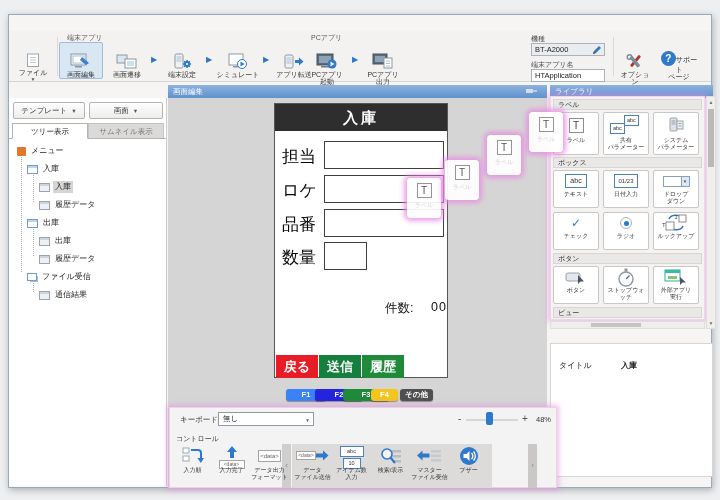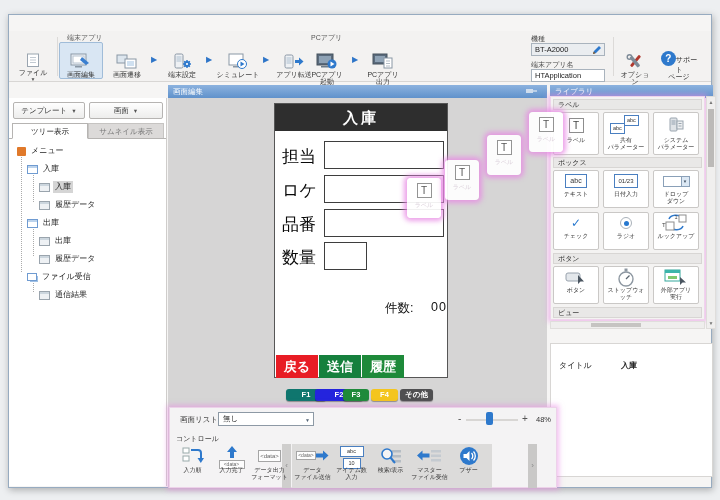--- a/index.html
+++ b/index.html
@@ -44,22 +44,22 @@
 #phone{position:absolute;left:106px;top:5px;width:174px;height:275px;background:#fff;border:1px solid #565656}
 #phone-title{position:absolute;left:0;top:0;right:0;height:27px;background:#2e2e2e;color:#fff;font-size:15px;font-weight:bold;text-align:center;line-height:27px;letter-spacing:3px}
 .prow-label{position:absolute;left:7px;font-size:17px;color:#090909;white-space:nowrap}
 .pinput{position:absolute;left:49px;width:120px;height:28px;border:1px solid #3e3e3e;background:#fff}
 .pinput.small{width:43px}
 #count-label{position:absolute;left:110px;top:196px;font-size:12.5px;color:#111}
 #count-value{position:absolute;left:156px;top:196px;font-size:12.5px;color:#111;letter-spacing:1px}
 .pbtn{position:absolute;top:251px;width:42px;height:23px;color:#fff;font-size:13px;font-weight:bold;text-align:center;line-height:23px}
 .pb0{left:1px;background:#e81c24}.pb1{left:44px;background:#15803d}.pb2{left:87px;background:#1e8a3a}
 .fkey{position:absolute;top:291px;height:12px;border-radius:3px;color:#fff;font-size:7.5px;font-weight:bold;text-align:center;line-height:12px;box-shadow:0 1px 1px rgba(0,0,0,.35)}
-.fk0{left:118px;width:40px;background:#0f766e}.fk1{left:147px;width:48px;background:#2424dd}
-.fk2{left:175px;width:26px;background:#1e8a3a}.fk3{left:203px;width:27px;background:#f4c51d}
+.fk0{left:118px;width:40px;background:#3b82f6}.fk1{left:147px;width:48px;background:#2424dd}
+.fk2{left:175px;width:46px;background:#1e8a3a}.fk3{left:203px;width:27px;background:#f4c51d}
 .fk4{left:232px;width:33px;background:#4f4f51}
 
 .ghost{position:absolute;width:34px;height:40px;background:rgba(255,255,255,.93);border-radius:4px;box-shadow:0 0 5px 2.5px rgba(231,138,227,.8);text-align:center;z-index:50}
 .ghost .gt{display:inline-block;margin-top:5px;width:15px;height:15px;border:1px solid #949494;background:#fff;font-size:10px;color:#555;line-height:14px}
 .ghost .gc{display:block;font-size:6px;color:#d9cdd8;margin-top:3px}
 
 #libhead{left:541px;top:70px;width:163px}
 #lib-content{position:absolute;left:541px;top:81px;width:155px;height:224px;background:#f4f3f2;border:1px solid #efd4ec;box-shadow:0 0 5px 2px rgba(231,138,227,.55)}
 .sbar{position:absolute;left:2px;width:149px;height:11px;background:#e9e8e7;border:1px solid #d8d6d4;font-size:7px;color:#333;line-height:9px;padding-left:4px}
 .card{position:absolute;width:46px;border:1px solid #cac8c6;border-radius:2px;background:#fff;text-align:center;color:#333}
@@ -425,21 +425,21 @@
   </div>
 
   <div id="props-body">
     <div class="prow" style="top:15px">
         <span class="pl">タイトル</span>
         <span class="pv" style="font-weight:bold">入庫</span>
       </div>
   </div>
 
   <div id="bottom">
-    <span id="kb-label">画面リスト</span>
+    <span id="kb-label">キーボード</span>
     <div id="kb-dd"><span>無し</span><span class="caret">▼</span></div>
     <span id="zoom-out">-</span>
     <div id="zoom-track"></div>
     <div id="zoom-thumb"></div>
     <span id="zoom-in">+</span>
     <span id="zoom-val">48%</span>
     <span id="ctrl-label">コントロール</span>
 
     <div id="ctrl-darkbg"></div>
     <div class="scrollstrip" style="left:112px"><span>‹</span></div>

